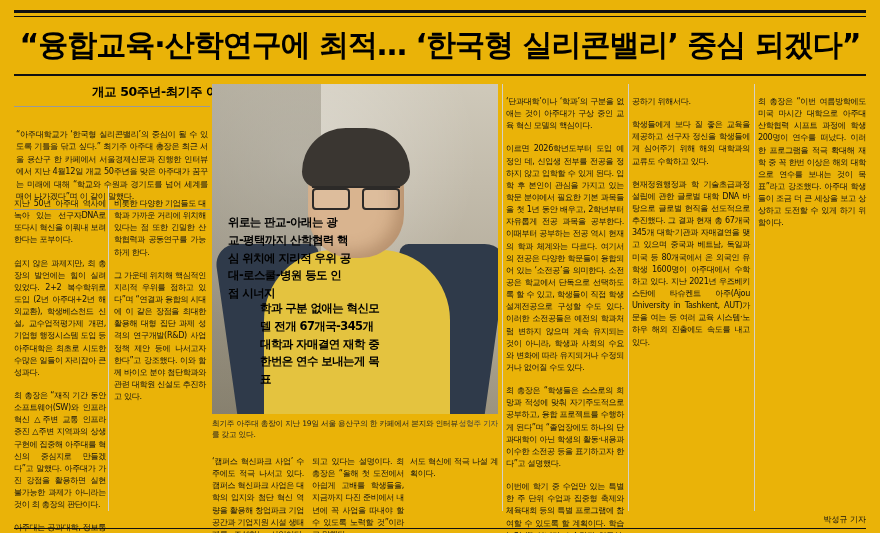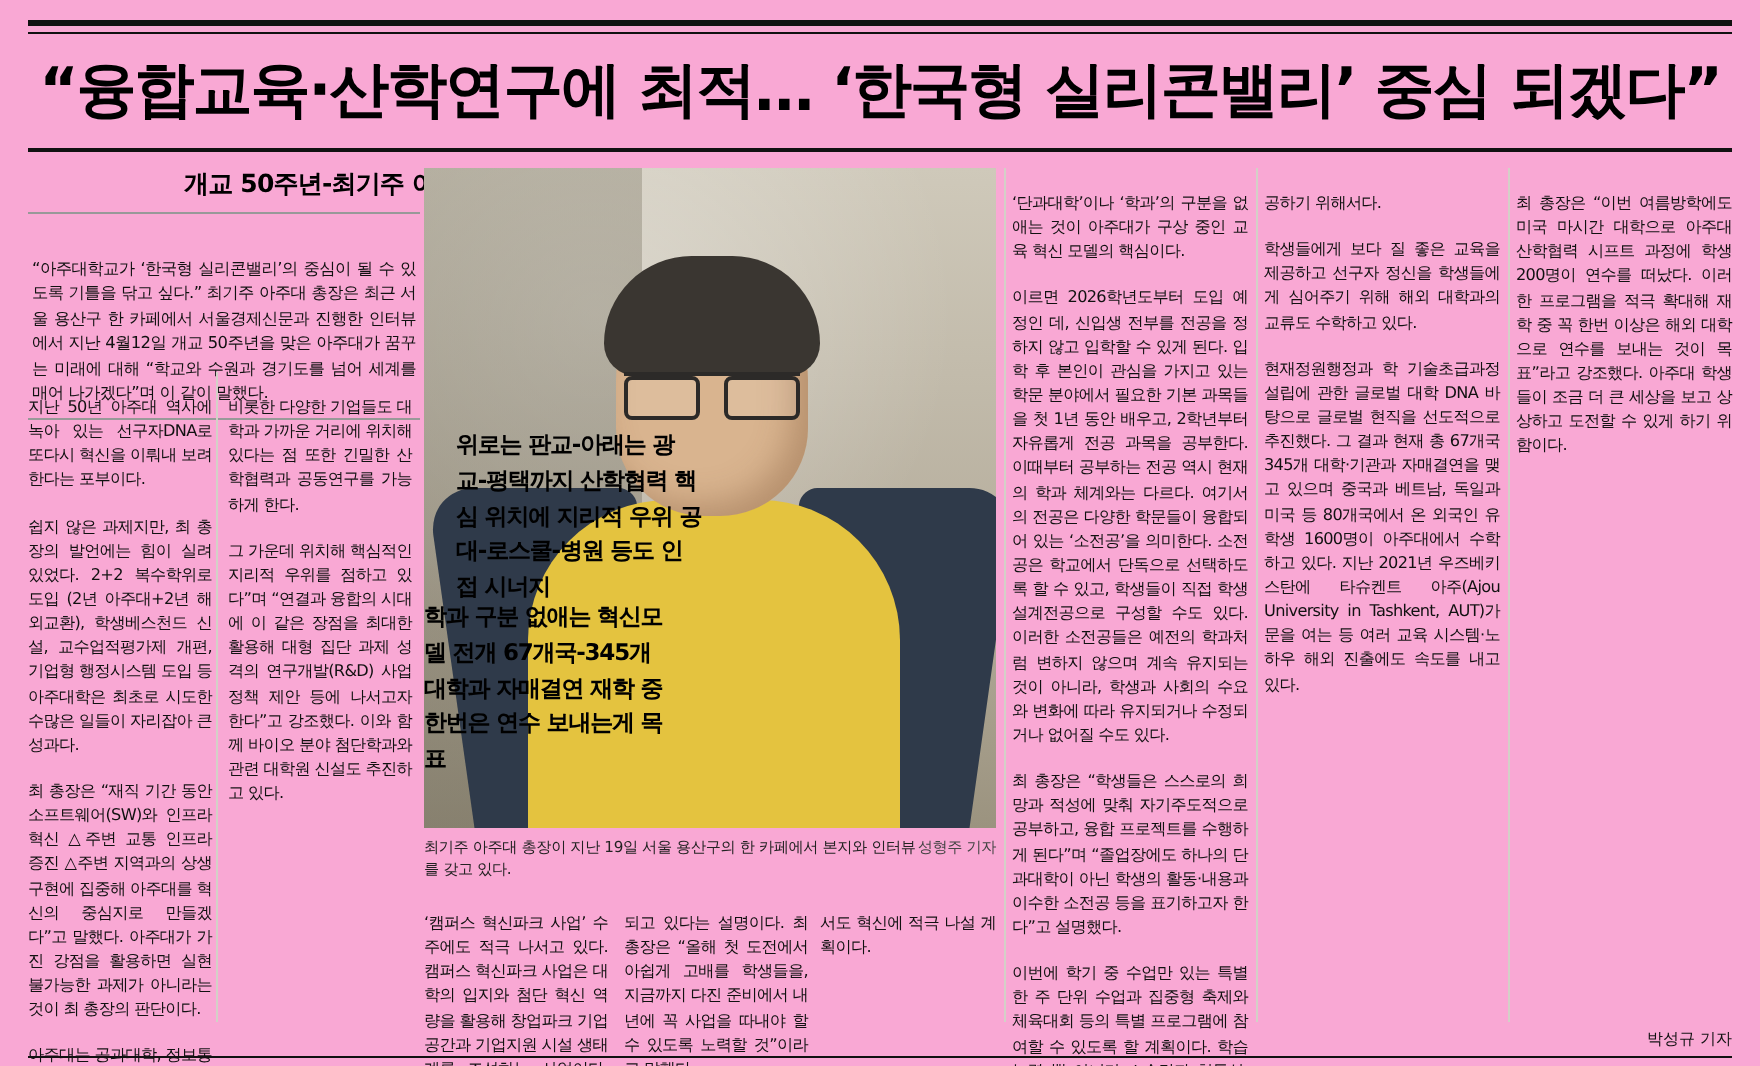--- a/index.html
+++ b/index.html
@@ -8,21 +8,21 @@
     background: #ffffff;
   }
   body {
     font-family: "Liberation Sans", sans-serif;
     color: #111;
   }
   .page {
     position: relative;
     width: 880px;
     height: 533px;
-    background: #f9a8d4;
+    background: #eab308;
     overflow: hidden;
     box-sizing: border-box;
   }
   .rule-top {
     position: absolute;
     left: 14px;
     right: 14px;
     top: 10px;
     height: 3px;
     background: #111;
@@ -202,21 +202,21 @@
     position: absolute;
     font-family: "DejaVu Sans", "Liberation Sans", sans-serif;
     font-weight: bold;
     font-size: 11.5px;
     line-height: 1.55;
     color: #000;
     letter-spacing: -0.6px;
     text-align: left;
   }
   .mq-1 { left: 228px; top: 214px; width: 124px; }
-  .mq-2 { left: 212px; top: 300px; width: 124px; }
+  .mq-2 { left: 212px; top: 300px; width: 124px; padding-left: 48px; }
   .byline {
     position: absolute;
     right: 14px;
     bottom: 8px;
     font-family: "DejaVu Sans", "Liberation Sans", sans-serif;
     font-size: 8px;
     color: #111;
   }
   .rule-bottom {
     position: absolute;

